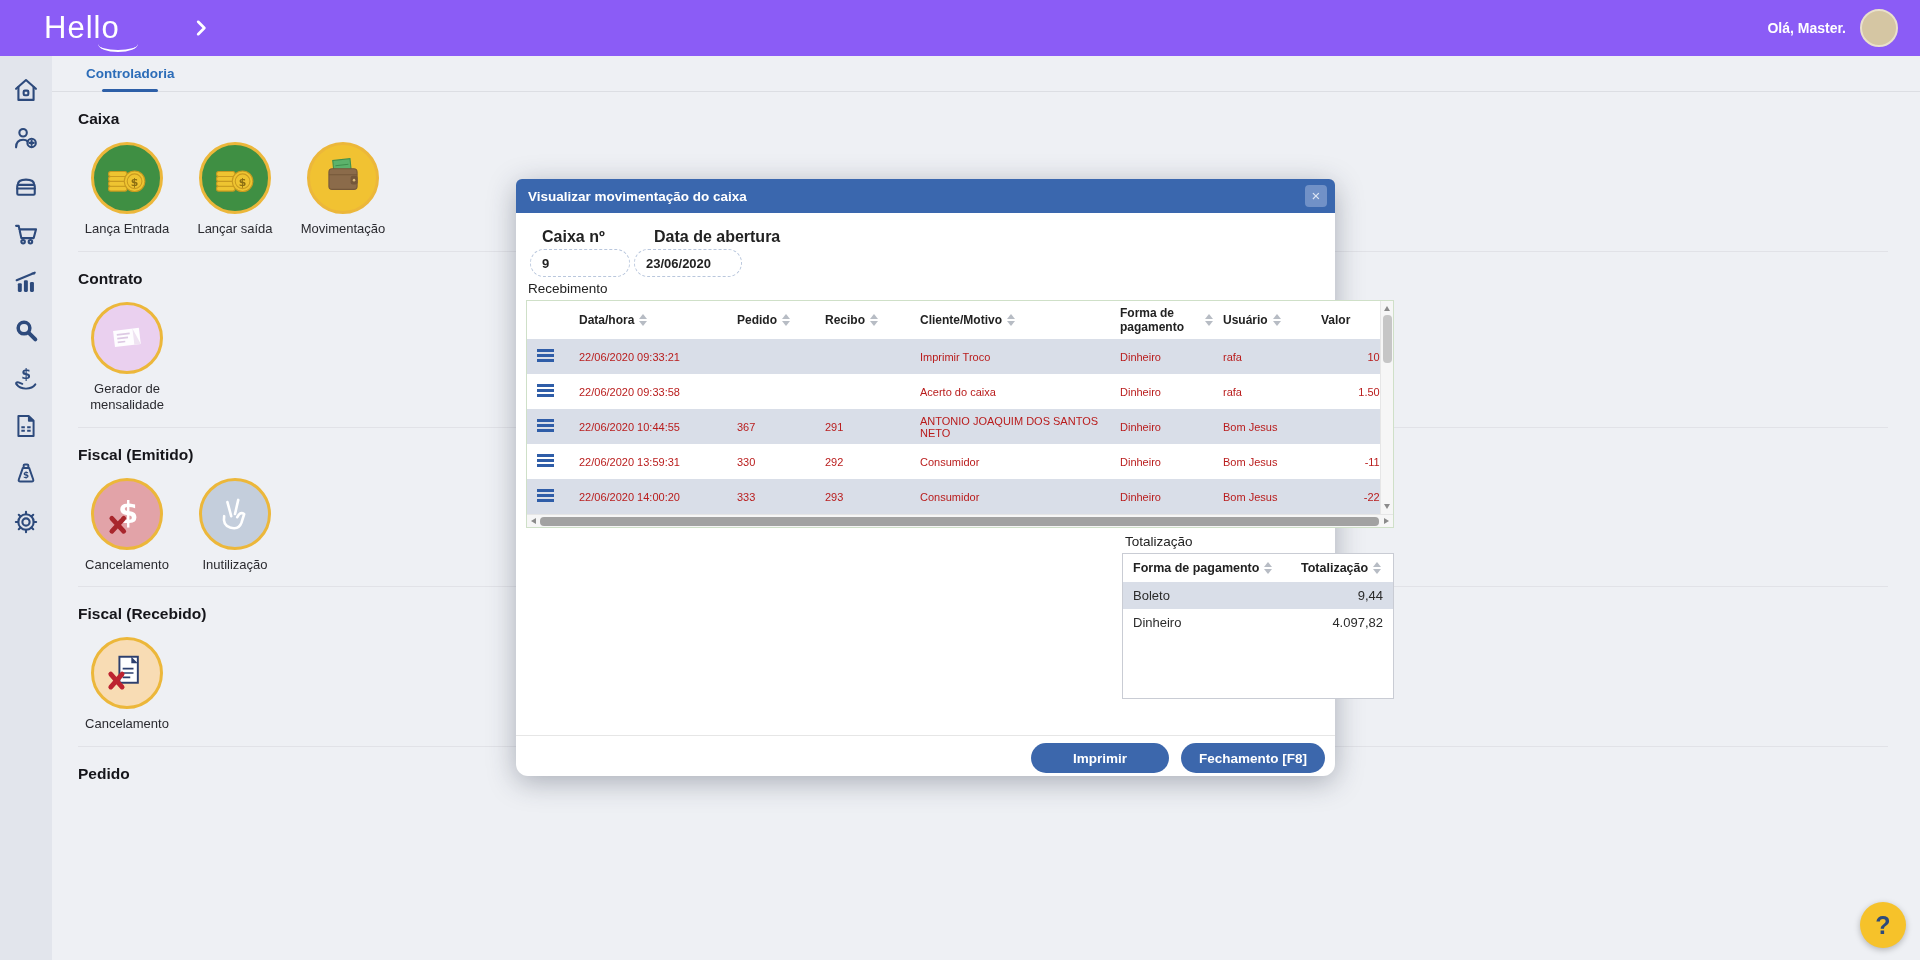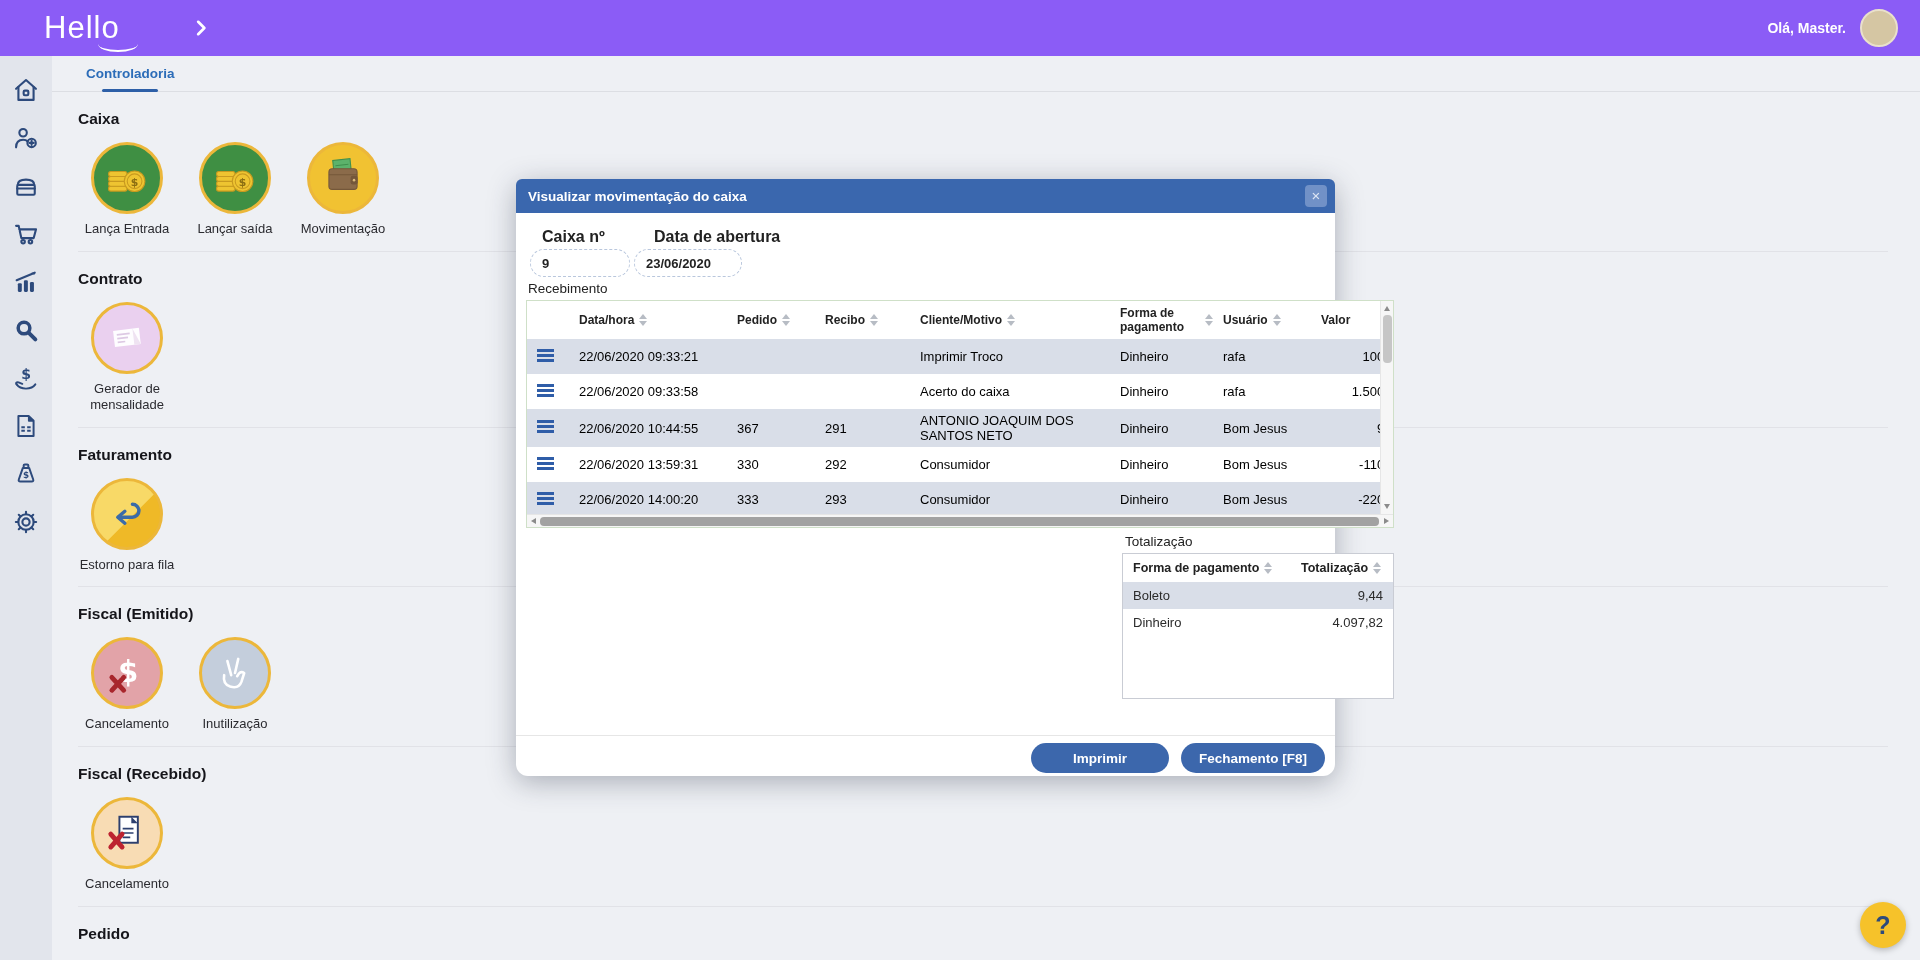--- a/index.html
+++ b/index.html
@@ -42,21 +42,21 @@
   .m-head { height:34px; background:#3a67ae; border-radius:6px 6px 0 0; display:flex; align-items:center; }
   .m-title { color:#fff; font-weight:bold; font-size:13.5px; margin-left:12px; }
   .m-close { position:absolute; right:8px; top:6px; width:22px; height:22px; border-radius:4px; background:#7191c7; color:#dfe7f4; font-size:15px; line-height:21px; text-align:center; cursor:pointer; }
   .f-label { position:absolute; font-size:16px; font-weight:bold; color:#222; }
   .f-input { position:absolute; height:28px; border:1px dashed #b9c7dd; border-radius:14px; background:#fff; font-family:"Liberation Sans",sans-serif; font-size:13px; font-weight:bold; color:#222; padding-left:11px; }
   .rec-label { position:absolute; left:12px; top:102px; font-size:13.5px; color:#222; }
 
   .rec-wrap { position:absolute; left:10px; top:121px; width:868px; height:228px; border:1px solid #cfe0c8; background:#fff; overflow:hidden; }
   table.rec { border-collapse:collapse; table-layout:fixed; width:868px; }
   table.rec th { font-size:12px; font-weight:bold; color:#222; text-align:left; padding:5px 0 5px 10px; vertical-align:middle; height:38px; background:#fff; cursor:pointer; }
-  table.rec td { font-size:13px; color:#000000; padding:4px 0 4px 10px; height:35px; vertical-align:middle; }
+  table.rec td { font-size:11px; color:#b91c1c; padding:4px 0 4px 10px; height:35px; vertical-align:middle; }
   table.rec tr.alt { background:#d9dee8; }
   .th-inner { display:inline-flex; align-items:center; gap:5px; }
   .sort { display:inline-flex; flex-direction:column; gap:2px; }
   .sort i { display:block; width:0; height:0; border-left:4px solid transparent; border-right:4px solid transparent; }
   .sort .up { border-bottom:5px solid #b7bcc4; }
   .sort .dn { border-top:5px solid #b7bcc4; }
   .col-val, th.col-val { text-align:right; padding-right:4px; }
   .burger { width:17px; height:13px; display:inline-block; cursor:pointer;
     background:linear-gradient(#2f5da8,#2f5da8) 0 0/100% 3px no-repeat,
                linear-gradient(#2f5da8,#2f5da8) 0 5px/100% 3px no-repeat,
@@ -271,35 +271,20 @@
                 <line x1="15" y1="27" x2="22" y2="27" stroke="#ddc9e4" stroke-width="1.6"></line>
               </g>
             </svg>
         </div>
         <div class="tile-label">Gerador de mensalidade</div>
       </div>
     </div>
     <div class="divider"></div>
   </div>
 
-  <div class="section">
-    <div class="sec-title">Faturamento</div>
-    <div class="tiles">
-      <div class="tile">
-        <div class="circle c-est">
-          <svg width="52" height="52" viewBox="0 0 48 48" fill="none" stroke="#3b6ba8" stroke-width="3.2" stroke-linecap="round" stroke-linejoin="round">
-              <path d="M29 15a6 6 0 0 1 0 12H16"></path>
-              <polyline points="22,21.5 15.5,27 22,32.5"></polyline>
-            </svg>
-        </div>
-        <div class="tile-label">Estorno para fila</div>
-      </div>
-    </div>
-    <div class="divider"></div>
-  </div>
 
   <div class="section">
     <div class="sec-title">Fiscal (Emitido)</div>
     <div class="tiles">
       <div class="tile">
         <div class="circle c-pink">
           <svg width="52" height="52" viewBox="0 0 48 48">
               <text x="25" y="32" text-anchor="middle" font-size="27" font-weight="bold" fill="#fff" font-family="'DejaVu Sans',sans-serif">$</text>
               <path d="M10 28 21 40M21 28 10 40" stroke="#a8262c" stroke-width="4.4" stroke-linecap="round"></path>
             </svg>

